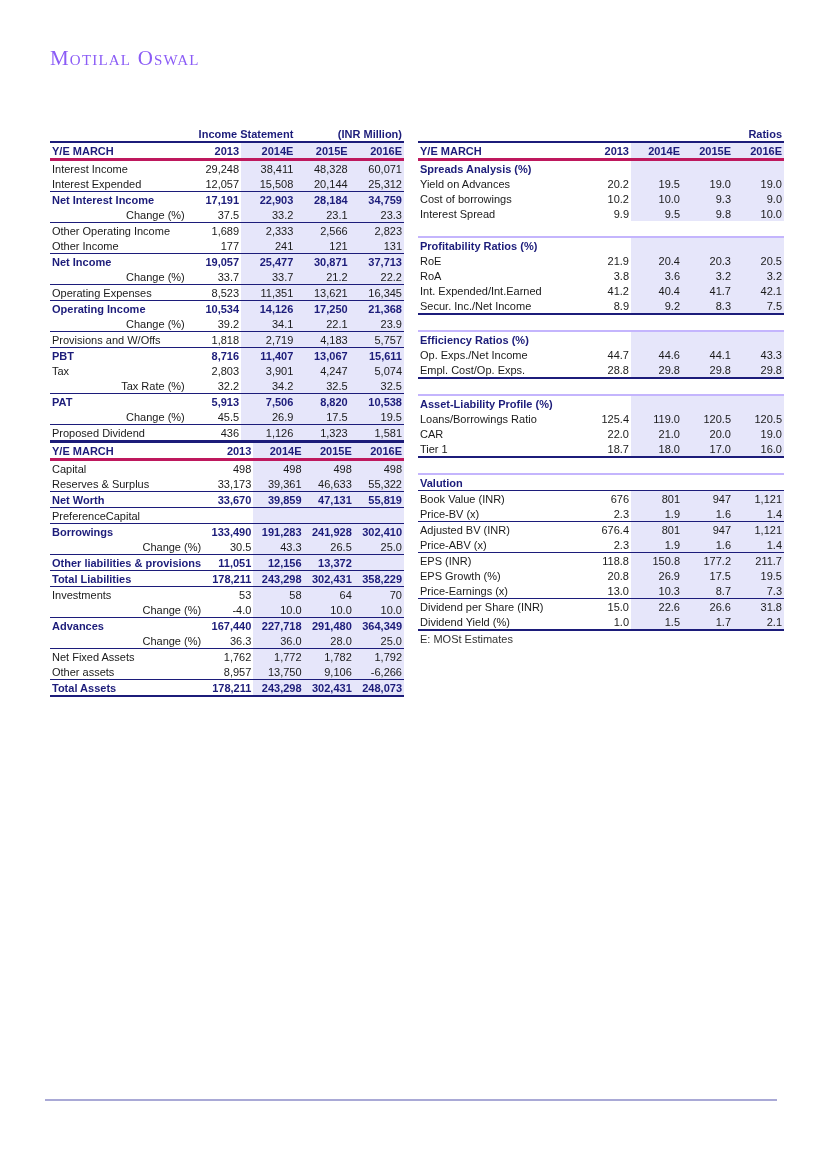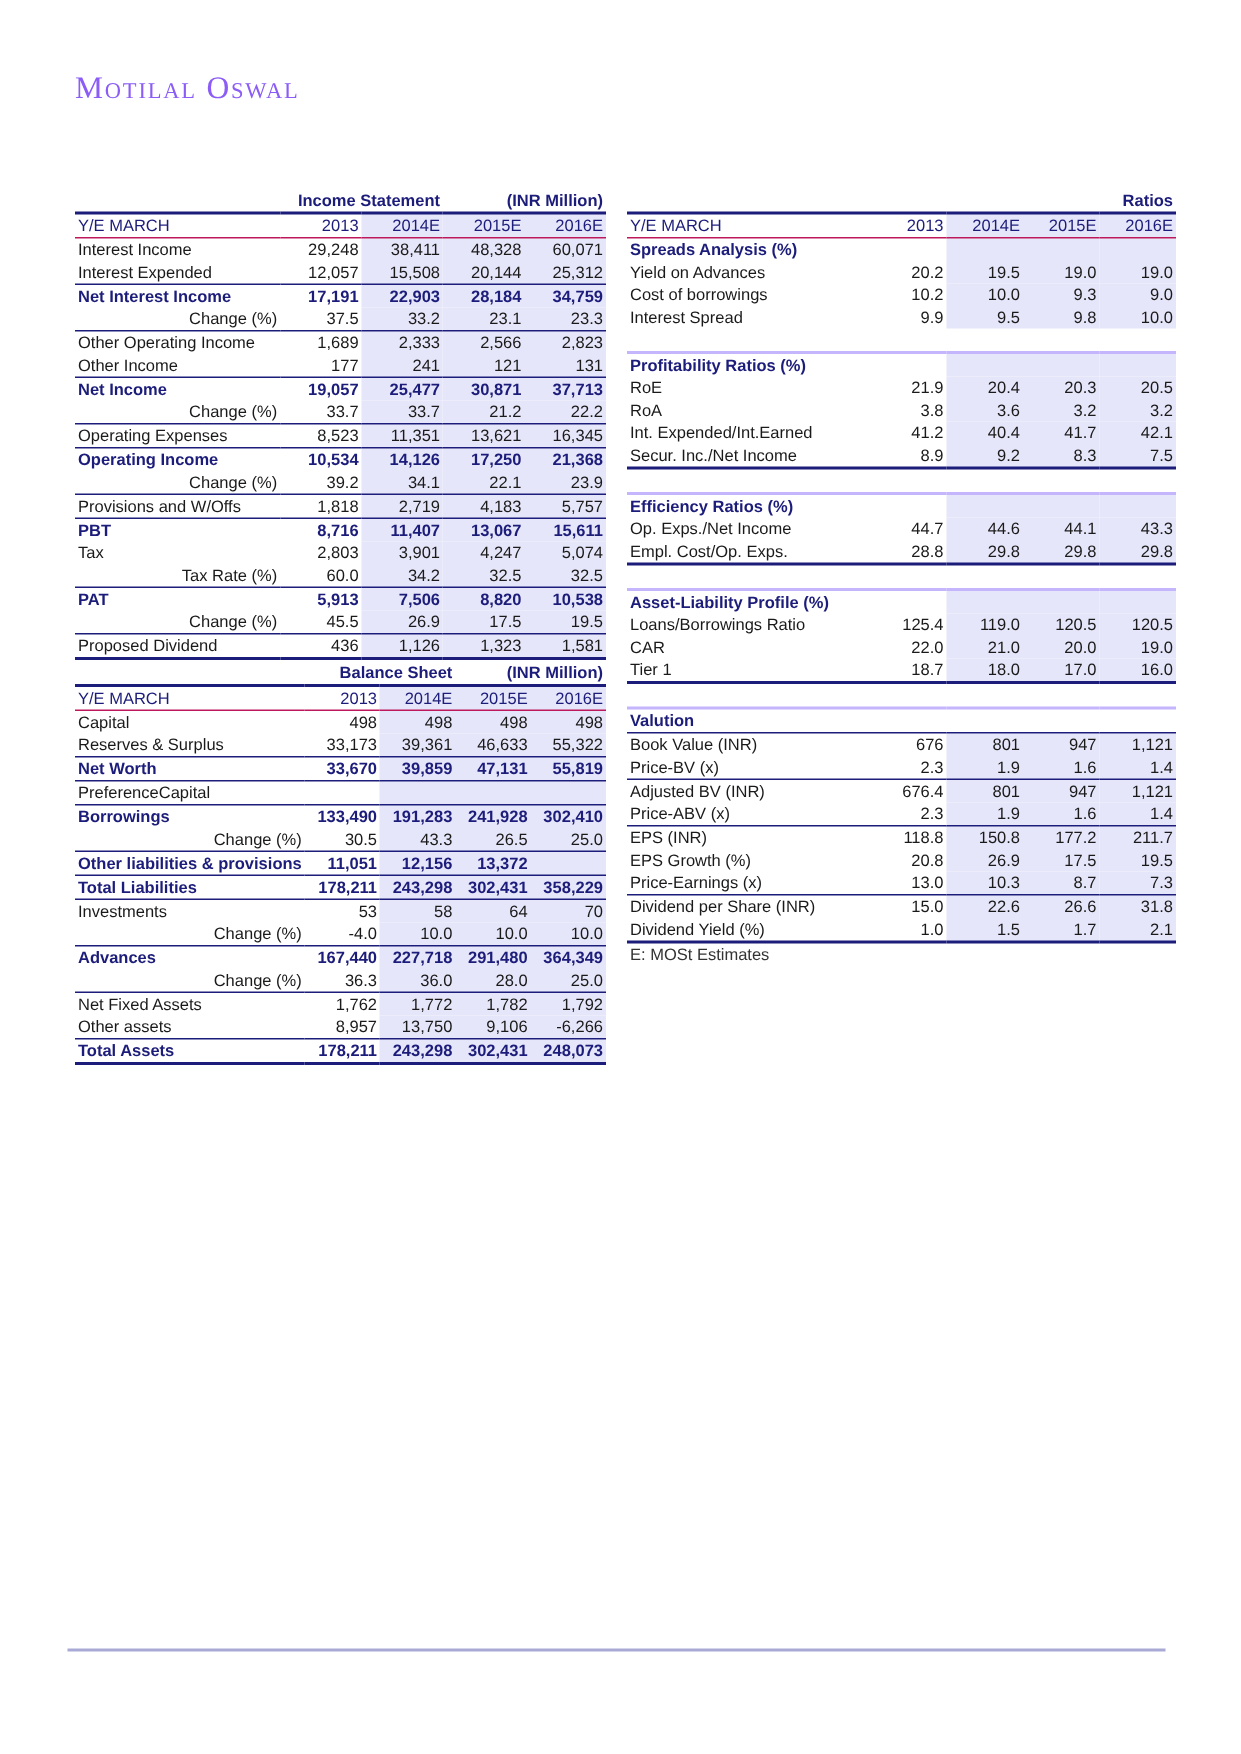--- a/index.html
+++ b/index.html
@@ -7,21 +7,21 @@
          font-family: "Liberation Sans", sans-serif; color: #1a1a1a; }
   .logo { position: absolute; left: 50px; top: 46px; font-family: "Liberation Serif", "DejaVu Serif", serif;
           font-size: 21px; letter-spacing: 1.2px; color: #8b5cf6; font-variant: small-caps; }
   .footer-rule { position: absolute; left: 45px; top: 1099px; width: 732px; height: 2px; background: #a9a9d6; }
 
   table.fin { position: absolute; border-collapse: collapse; font-size: 11px; line-height: 14px; }
   table.fin td { padding: 0 2px; white-space: nowrap; height: 15px; }
   table.fin td.num { text-align: right; }
   table.fin td.shade { background: #e6e6fa; }
   .title { color: #1c1c7a; font-weight: bold; text-align: right; }
-  .hdr td { color: #1c1c7a; font-weight: normal; border-top: 2px solid #1c1c7a; border-bottom: 1px solid #be185d; }
+  .hdr td { color: #1c1c7a; font-weight: bold; border-top: 2px solid #1c1c7a; border-bottom: 3px solid #be185d; }
   .bold td { color: #1c1c7a; font-weight: bold; }
   .indent { padding-left: 14px !important; text-align: right; }
   .bt td { border-top: 1px solid #1c1c7a; }
   .bb td { border-bottom: 2px solid #1c1c7a; }
   .sec td { color: #1c1c7a; font-weight: bold; border-top: 2px solid #c4b5fd; }
   .gap td { height: 8px; }
   .note { color: #333; }
 
   #income { left: 50px; top: 126px; width: 354px; }
   #balance { left: 50px; top: 441px; width: 354px; }
@@ -149,21 +149,21 @@
       </tr>
       <tr class="">
         <td>Tax</td>
         <td class="num">2,803</td>
         <td class="num shade">3,901</td>
         <td class="num shade">4,247</td>
         <td class="num shade">5,074</td>
       </tr>
       <tr class="">
         <td class="indent">Tax Rate (%)</td>
-        <td class="num">60.0</td>
+        <td class="num">32.2</td>
         <td class="num shade">34.2</td>
         <td class="num shade">32.5</td>
         <td class="num shade">32.5</td>
       </tr>
       <tr class="bold bt">
         <td>PAT</td>
         <td class="num">5,913</td>
         <td class="num shade">7,506</td>
         <td class="num shade">8,820</td>
         <td class="num shade">10,538</td>
@@ -187,24 +187,20 @@
 
 <table class="fin" id="balance">
   <colgroup>
       <col class="c0">
       <col class="cn">
       <col class="cn">
       <col class="cn">
       <col class="cn">
     </colgroup>
   <tbody id="balance-body">
-      <tr>
-        <td class="title" colspan="3">Balance Sheet</td>
-        <td class="title num" colspan="2">(INR Million)</td>
-      </tr>
       <tr class="hdr">
         <td>Y/E MARCH</td>
         <td class="num">2013</td>
         <td class="num shade">2014E</td>
         <td class="num shade">2015E</td>
         <td class="num shade">2016E</td>
       </tr>
       <tr class="">
         <td>Capital</td>
         <td class="num">498</td>

